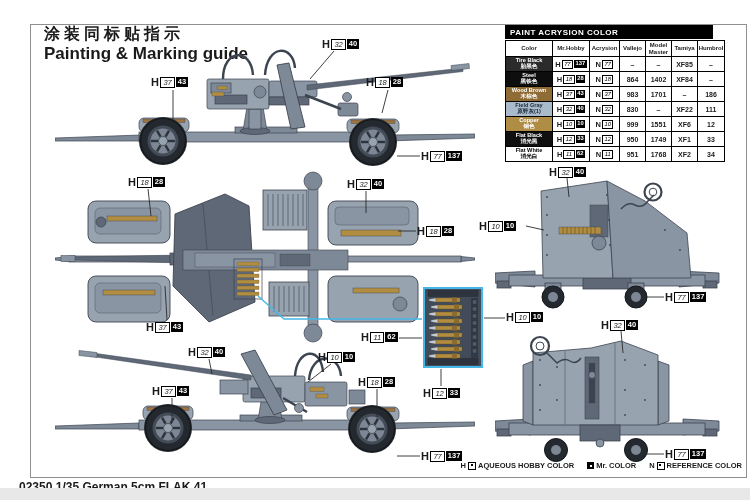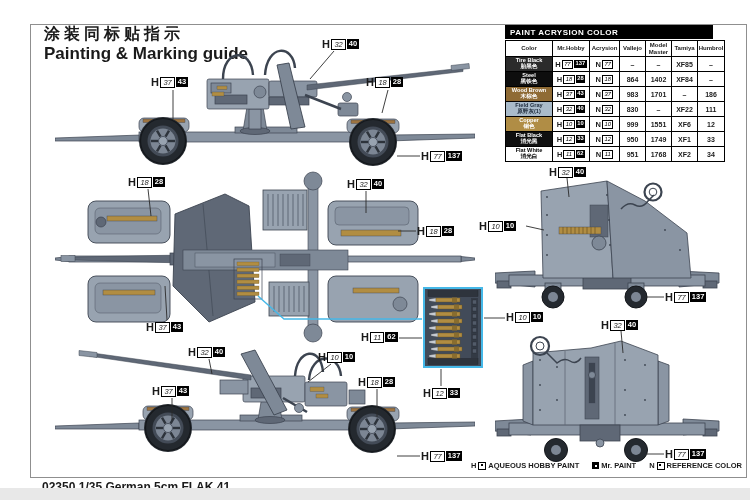--- a/index.html
+++ b/index.html
@@ -6,21 +6,21 @@
   #page{position:relative;width:750px;height:488px;background:#ffffff;overflow:hidden;
         font-family:"Liberation Sans","DejaVu Sans",sans-serif;color:#1a1a1a;}
   #frame{position:absolute;left:30px;top:24px;width:715px;height:452px;border:1px solid #8f8f8f;}
 
   
   #title-block{position:absolute;left:44px;top:26px;line-height:1.05;}
   #title-zh{font-size:16px;font-weight:bold;letter-spacing:4px;}
   #title-en{font-size:17px;font-weight:bold;margin-top:2px;}
 
   
-  #footer{position:absolute;left:42px;top:480px;font-size:12px;font-weight:bold;}
+  #footer{position:absolute;left:19px;top:480px;font-size:12px;font-weight:bold;}
 
   
   #paint-panel{position:absolute;left:505px;top:25px;width:208px;}
   #paint-title{background:#000;color:#fff;font-size:8px;font-weight:bold;letter-spacing:.5px;
                padding:1.5px 0 1.5px 4px;border:1px solid #000;}
   table.paint{border-collapse:collapse;width:100%;table-layout:fixed;margin-top:1px;}
   table.paint th,table.paint td{border:0.8px solid #000;text-align:center;vertical-align:middle;
                padding:0;overflow:hidden;}
   table.paint th{font-size:6px;font-weight:bold;height:15px;line-height:1.05;}
   table.paint td{height:14px;font-size:7px;font-weight:bold;}
@@ -681,25 +681,25 @@
         <span class="h">H</span>
         <span class="bw">77</span>
         <span class="bb">137</span>
       </div>
     </div>
 
   <div id="legend">
       <span class="legend-item">
         <span>H</span>
         <span class="sym-out"></span>
-        <span>AQUEOUS HOBBY PAINT</span>
+        <span>AQUEOUS HOBBY COLOR</span>
       </span>
       <span class="legend-item">
         <span class="sym-fill"></span>
-        <span>Mr. PAINT</span>
+        <span>Mr. COLOR</span>
       </span>
       <span class="legend-item">
         <span>N</span>
         <span class="sym-out"></span>
         <span>REFERENCE COLOR</span>
       </span>
     </div>
 
   <div id="footer">02350 1/35 German 5cm FLAK 41</div>
 </div>

